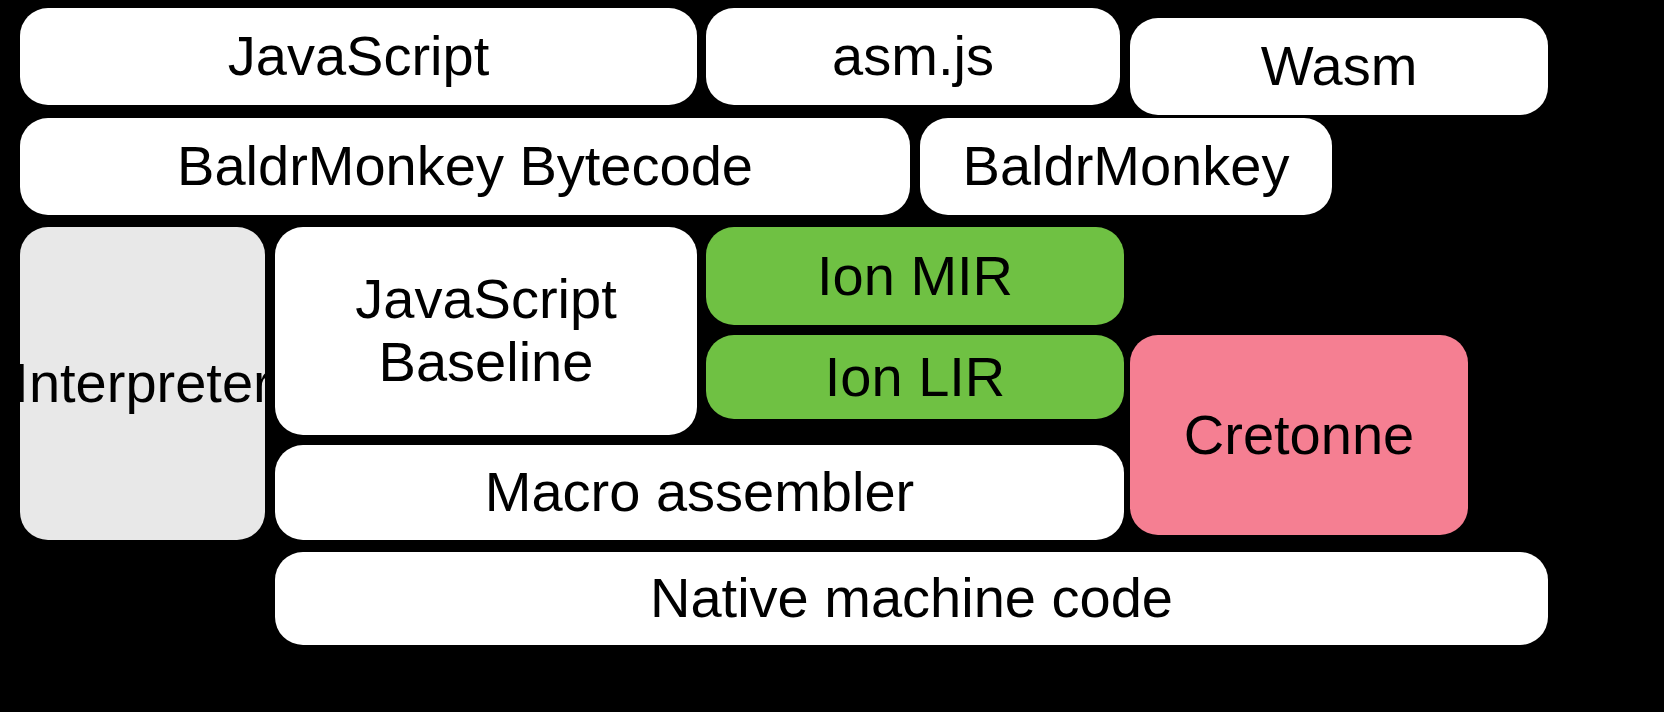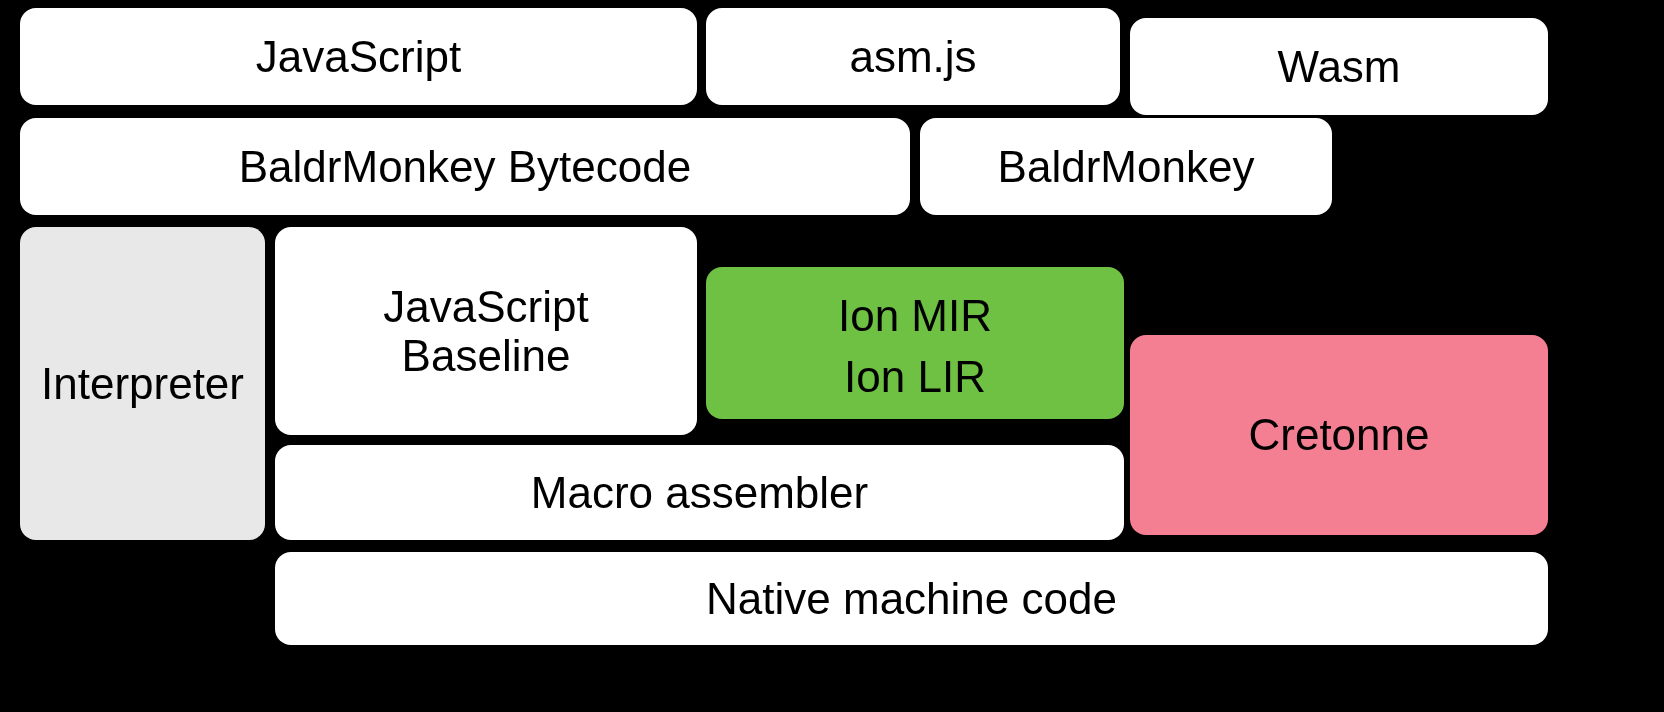--- a/index.html
+++ b/index.html
@@ -15,27 +15,27 @@
   }
   #stage {
     position: relative;
     width: 1664px;
     height: 712px;
     background: #000000;
   }
   .node {
     position: absolute;
     box-sizing: border-box;
-    border-radius: 16px;
+    border-radius: 28px;
     display: flex;
     align-items: center;
     justify-content: center;
     text-align: center;
     color: #000000;
-    font-size: 44px;
+    font-size: 56px;
     line-height: 1.12;
     font-weight: 400;
     letter-spacing: 0px;
     white-space: pre-line;
     padding: 0 10px;
     user-select: none;
   }
   .fill-white   { background: #ffffff; }
   .fill-gray    { background: #e8e8e8; }
   .fill-green   { background: #6fc143; }
@@ -46,23 +46,23 @@
   .n-asmjs             { left: 706px;  top: 8px;   width: 414px; height: 97px;  }
   .n-wasm              { left: 1130px; top: 18px;   width: 418px; height: 97px;  }
 
   
   .n-jsbytecode        { left: 20px;   top: 118px; width: 890px; height: 97px;  }
   .n-baldrmonkey       { left: 920px;  top: 118px; width: 412px; height: 97px;  }
 
   
   .n-interpreter       { left: 20px;   top: 227px; width: 245px; height: 313px; }
   .n-jsbaseline        { left: 275px;  top: 227px; width: 422px; height: 208px; }
-  .n-ionmir            { left: 706px;  top: 227px; width: 418px; height: 98px; margin-top: 40px;  }
+  .n-ionmir            { left: 706px;  top: 227px; width: 418px; height: 98px;  }
   .n-ionlir            { left: 706px;  top: 335px; width: 418px; height: 84px;  }
-  .n-cretonne          { left: 1130px; top: 335px; width: 418px; height: 200px; }
+  .n-cretonne          { left: 1130px; top: 335px; width: 338px; height: 200px; }
   .n-macroassembler    { left: 275px;  top: 445px; width: 849px; height: 95px;  }
 
   
   .n-nativemachinecode { left: 275px;  top: 552px; width: 1273px; height: 93px; }
 </style>
 </head>
 <body>
 
 <div id="stage">
 

